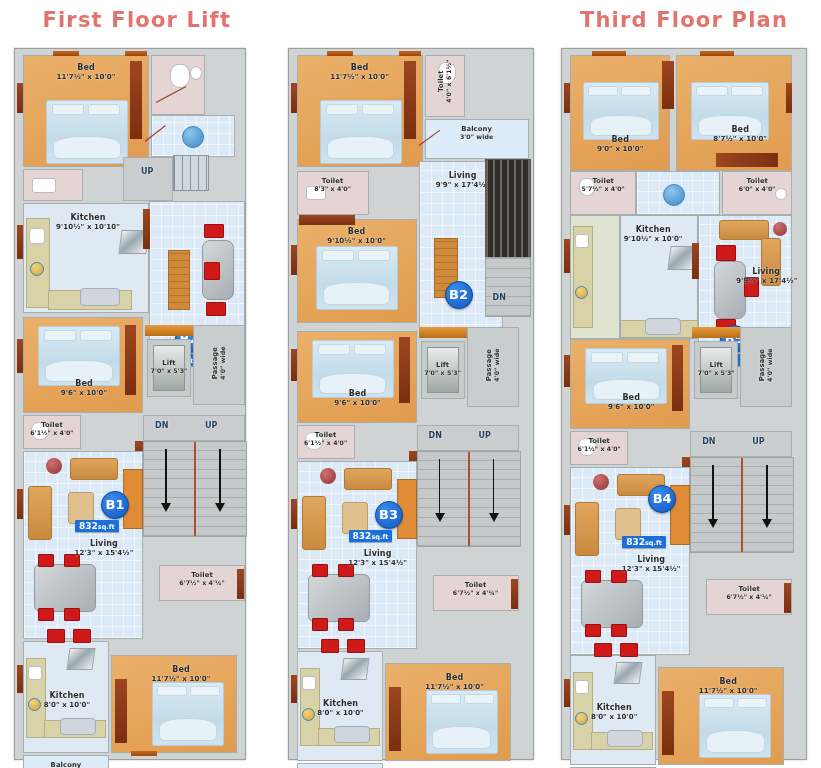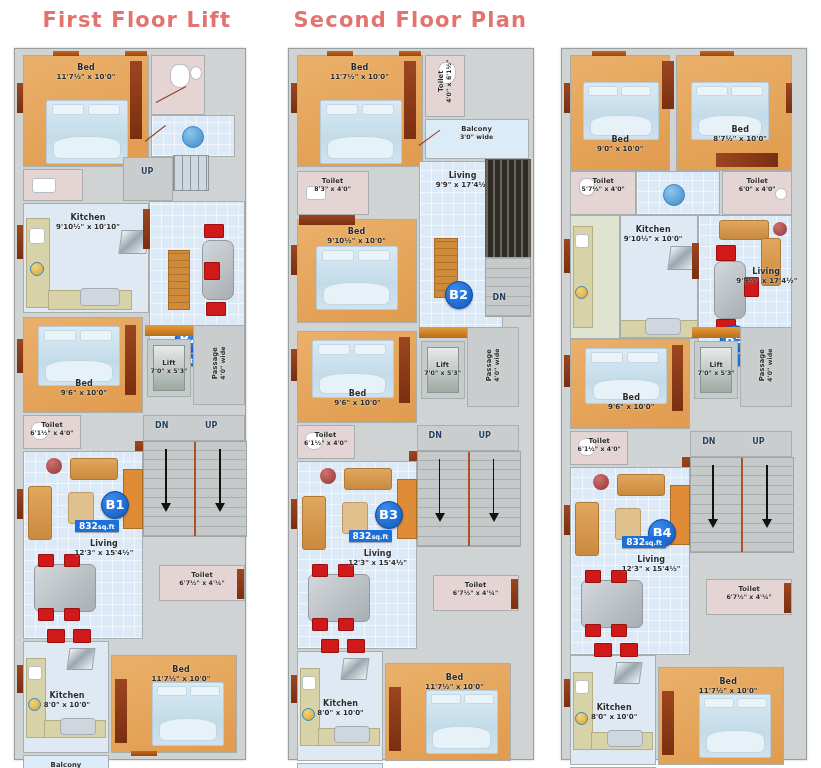--- a/index.html
+++ b/index.html
@@ -299,21 +299,20 @@
 
       <div class="rm bal" style="left:8px;top:706px;width:86px;height:38px;"></div>
       <div class="lbl small" style="left:8px;top:712px;width:86px;">
         <span class="nm">Balcony</span>
 
       </div>
     </div>
   </div>
 
   <div class="plan-col">
-    <div class="plan-title t2">Second Floor Plan</div>
 
     <div class="bldg wide">
 
       <div class="rm bed" style="left:8px;top:6px;width:126px;height:112px;">
         <div class="bedf" style="left:22px;top:44px;width:80px;height:62px;"></div>
         <div class="pillow" style="left:28px;top:48px;width:30px;height:9px;"></div>
         <div class="pillow" style="left:64px;top:48px;width:30px;height:9px;"></div>
       </div>
       <div class="wood" style="left:115px;top:12px;width:12px;height:78px;"></div>
       <div class="door" style="left:38px;top:2px;width:26px;height:5px;"></div>
@@ -474,20 +473,21 @@
         <span class="nm">Bed</span>
         <span class="dm">11'7½" x 10'0"</span>
       </div>
 
       <div class="rm bal" style="left:8px;top:714px;width:86px;height:38px;"></div>
 
     </div>
   </div>
 
   <div class="plan-col">
+    <div class="plan-title t3">Third Floor Plan</div>
 
     <div class="bldg wide b3">
 
       <div class="rm bed" style="left:8px;top:6px;width:100px;height:116px;">
         <div class="bedf" style="left:12px;top:26px;width:74px;height:56px;"></div>
         <div class="pillow" style="left:17px;top:30px;width:28px;height:8px;"></div>
         <div class="pillow" style="left:50px;top:30px;width:28px;height:8px;"></div>
       </div>
       <div class="door" style="left:30px;top:2px;width:34px;height:5px;"></div>
       <div class="wood" style="left:2px;top:34px;width:6px;height:30px;"></div>
@@ -619,21 +619,21 @@
         <div class="tbl" style="left:44px;top:40px;width:24px;height:30px;"></div>
         <div class="dine" style="left:10px;top:112px;width:60px;height:46px;border-radius:6px;"></div>
         <div class="chair" style="left:14px;top:102px;width:14px;height:11px;"></div>
         <div class="chair" style="left:40px;top:102px;width:14px;height:11px;"></div>
         <div class="chair" style="left:14px;top:156px;width:14px;height:11px;"></div>
         <div class="chair" style="left:40px;top:156px;width:14px;height:11px;"></div>
       </div>
       <div class="shelf" style="left:108px;top:436px;width:18px;height:58px;background:#e08b35;"></div>
       <div class="wood" style="left:2px;top:456px;width:6px;height:30px;"></div>
 
-      <div class="badge" style="left:86px;top:470px;">B4</div>
+      <div class="badge" style="left:86px;top:436px;">B4</div>
       <div class="area" style="left:60px;top:487px;">
         <span>832</span><span class="u">sq.ft</span>
       </div>
       <div class="lbl" style="left:44px;top:506px;width:90px;">
         <span class="nm">Living</span>
         <span class="dm">12'3" x 15'4½"</span>
       </div>
 
       <div class="rm toi" style="left:144px;top:530px;width:86px;height:36px;"></div>
       <div class="lbl small" style="left:146px;top:536px;width:82px;">

